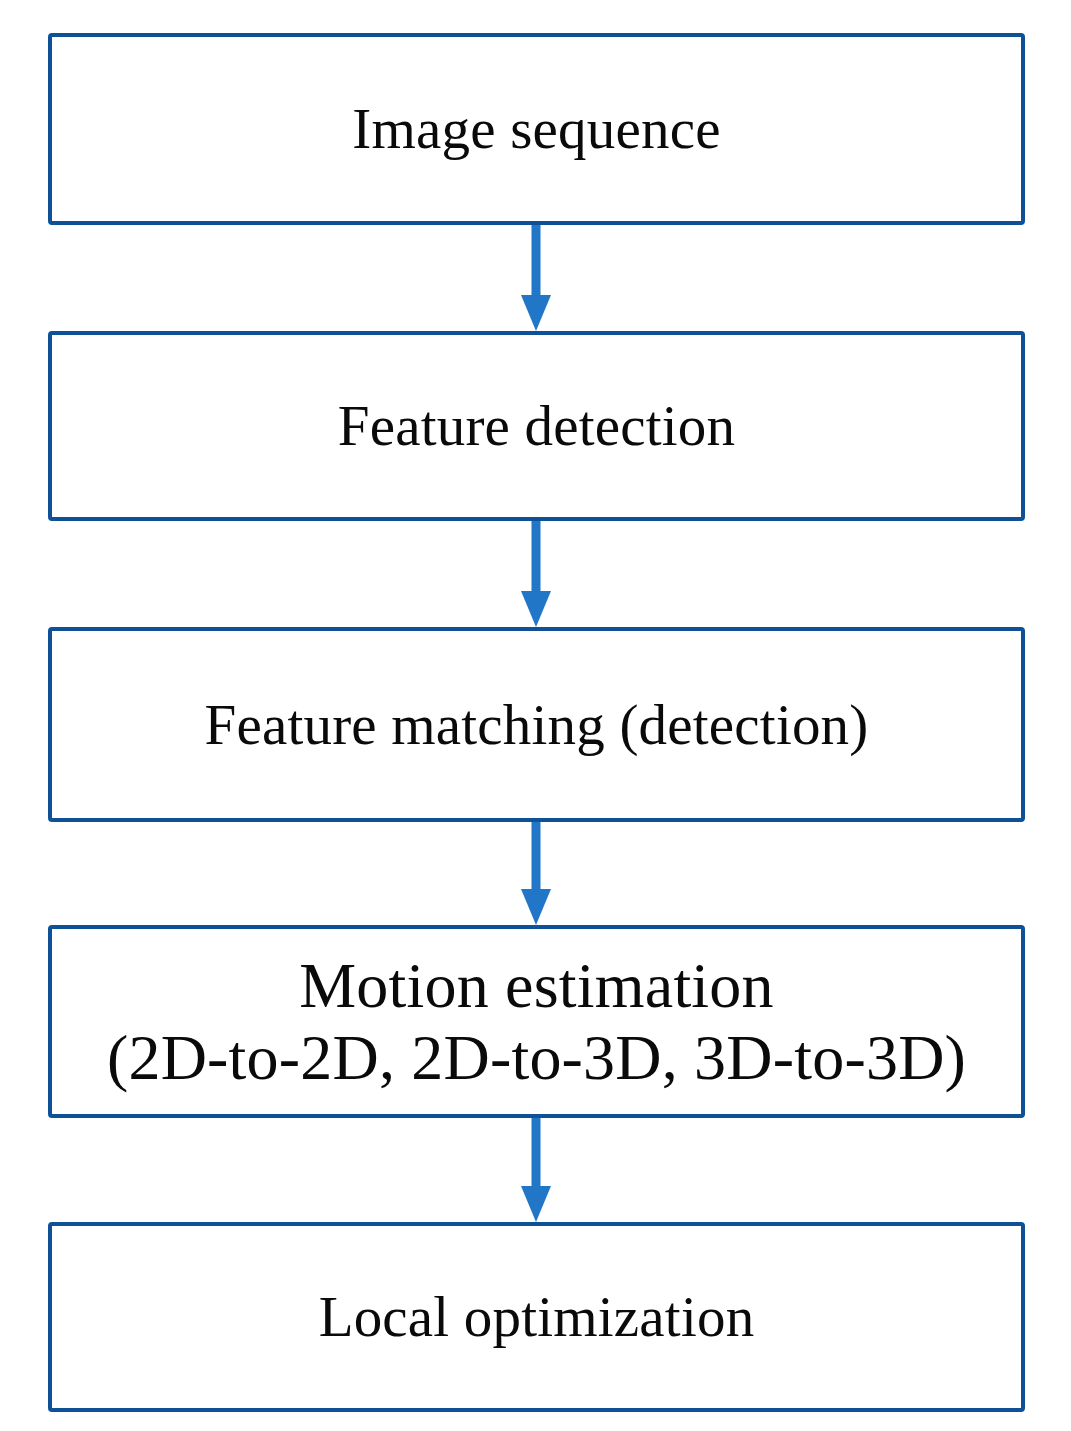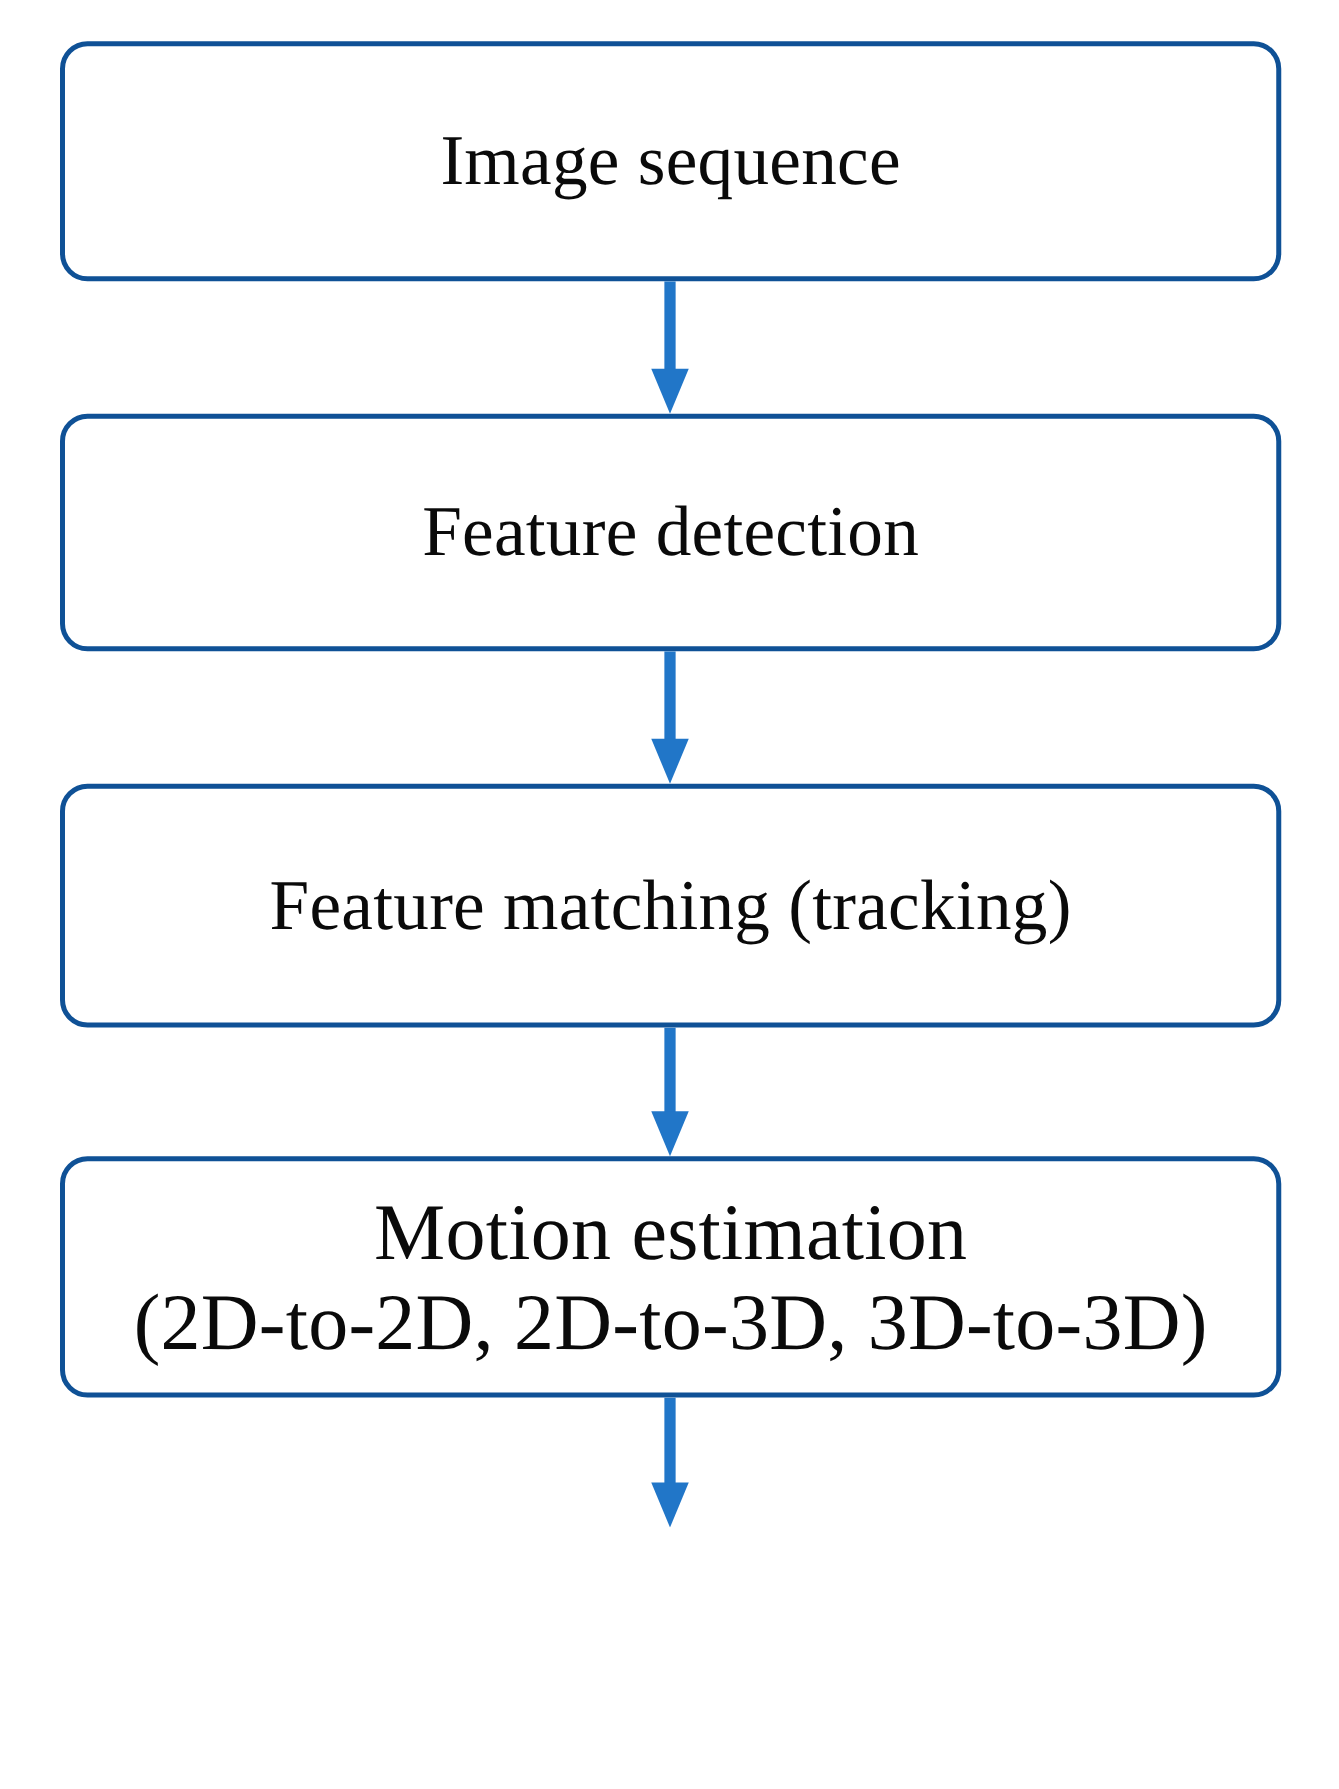--- a/index.html
+++ b/index.html
@@ -20,21 +20,21 @@
     height: 1431px;
     background: #ffffff;
   }
 
   .node {
     position: absolute;
     left: 48px;
     width: 977px;
     box-sizing: border-box;
     border: 4px solid #0f5196;
-    border-radius: 22px;
+    border-radius: 4px;
     background: #ffffff;
     display: flex;
     align-items: center;
     justify-content: center;
     text-align: center;
   }
 
   .node-label {
     font-family: "Liberation Serif", "DejaVu Serif", serif;
     font-size: 57px;
@@ -93,21 +93,21 @@
   </div>
 
   <div class="connector" id="conn-2">
     <svg viewBox="0 0 1071 106" preserveAspectRatio="none" aria-hidden="true">
       <line x1="536" y1="0" x2="536" y2="74" stroke="#2176c8" stroke-width="9"></line>
       <polygon points="521,70 551,70 536,106" fill="#2176c8"></polygon>
     </svg>
   </div>
 
   <div class="node" id="node-3">
-    <span class="node-label">Feature matching (tracking)</span>
+    <span class="node-label">Feature matching (detection)</span>
   </div>
 
   <div class="connector" id="conn-3">
     <svg viewBox="0 0 1071 103" preserveAspectRatio="none" aria-hidden="true">
       <line x1="536" y1="0" x2="536" y2="71" stroke="#2176c8" stroke-width="9"></line>
       <polygon points="521,67 551,67 536,103" fill="#2176c8"></polygon>
     </svg>
   </div>
 
   <div class="node" id="node-4">
@@ -115,14 +115,17 @@
 (2D-to-2D, 2D-to-3D, 3D-to-3D)</span>
   </div>
 
   <div class="connector" id="conn-4">
     <svg viewBox="0 0 1071 104" preserveAspectRatio="none" aria-hidden="true">
       <line x1="536" y1="0" x2="536" y2="72" stroke="#2176c8" stroke-width="9"></line>
       <polygon points="521,68 551,68 536,104" fill="#2176c8"></polygon>
     </svg>
   </div>
 
+  <div class="node" id="node-5">
+    <span class="node-label">Local optimization</span>
+  </div>
 
 </div>
 
 </body></html>

